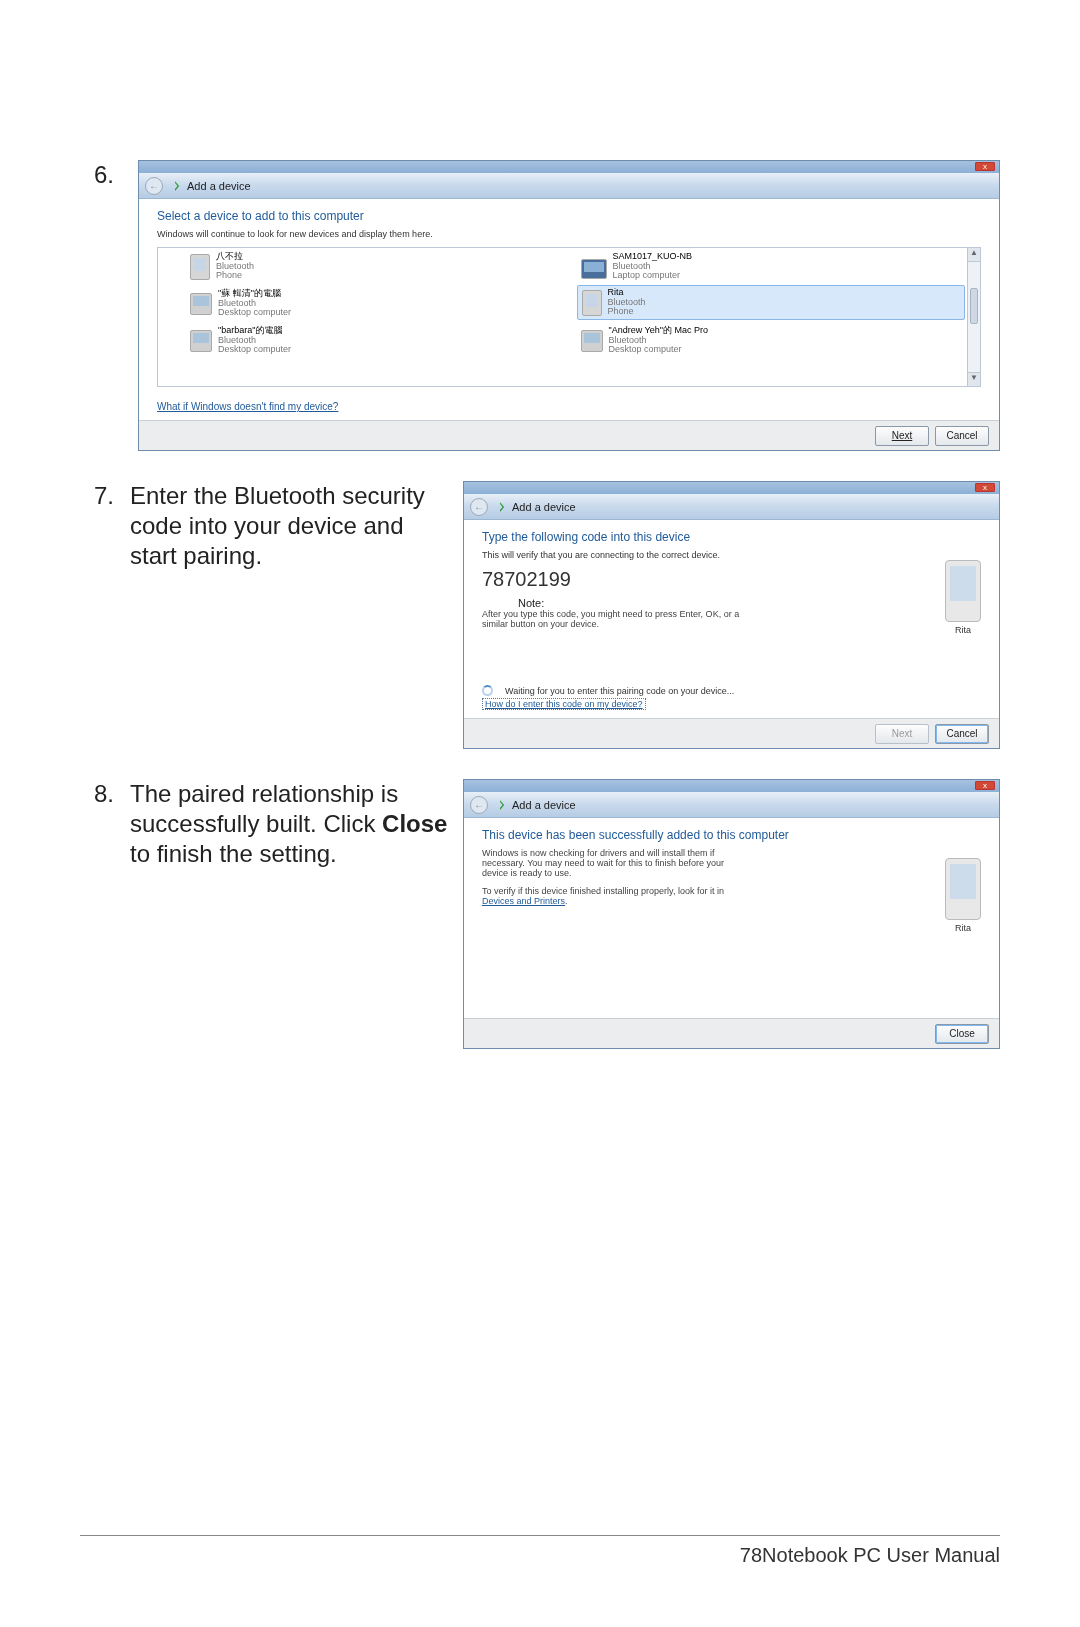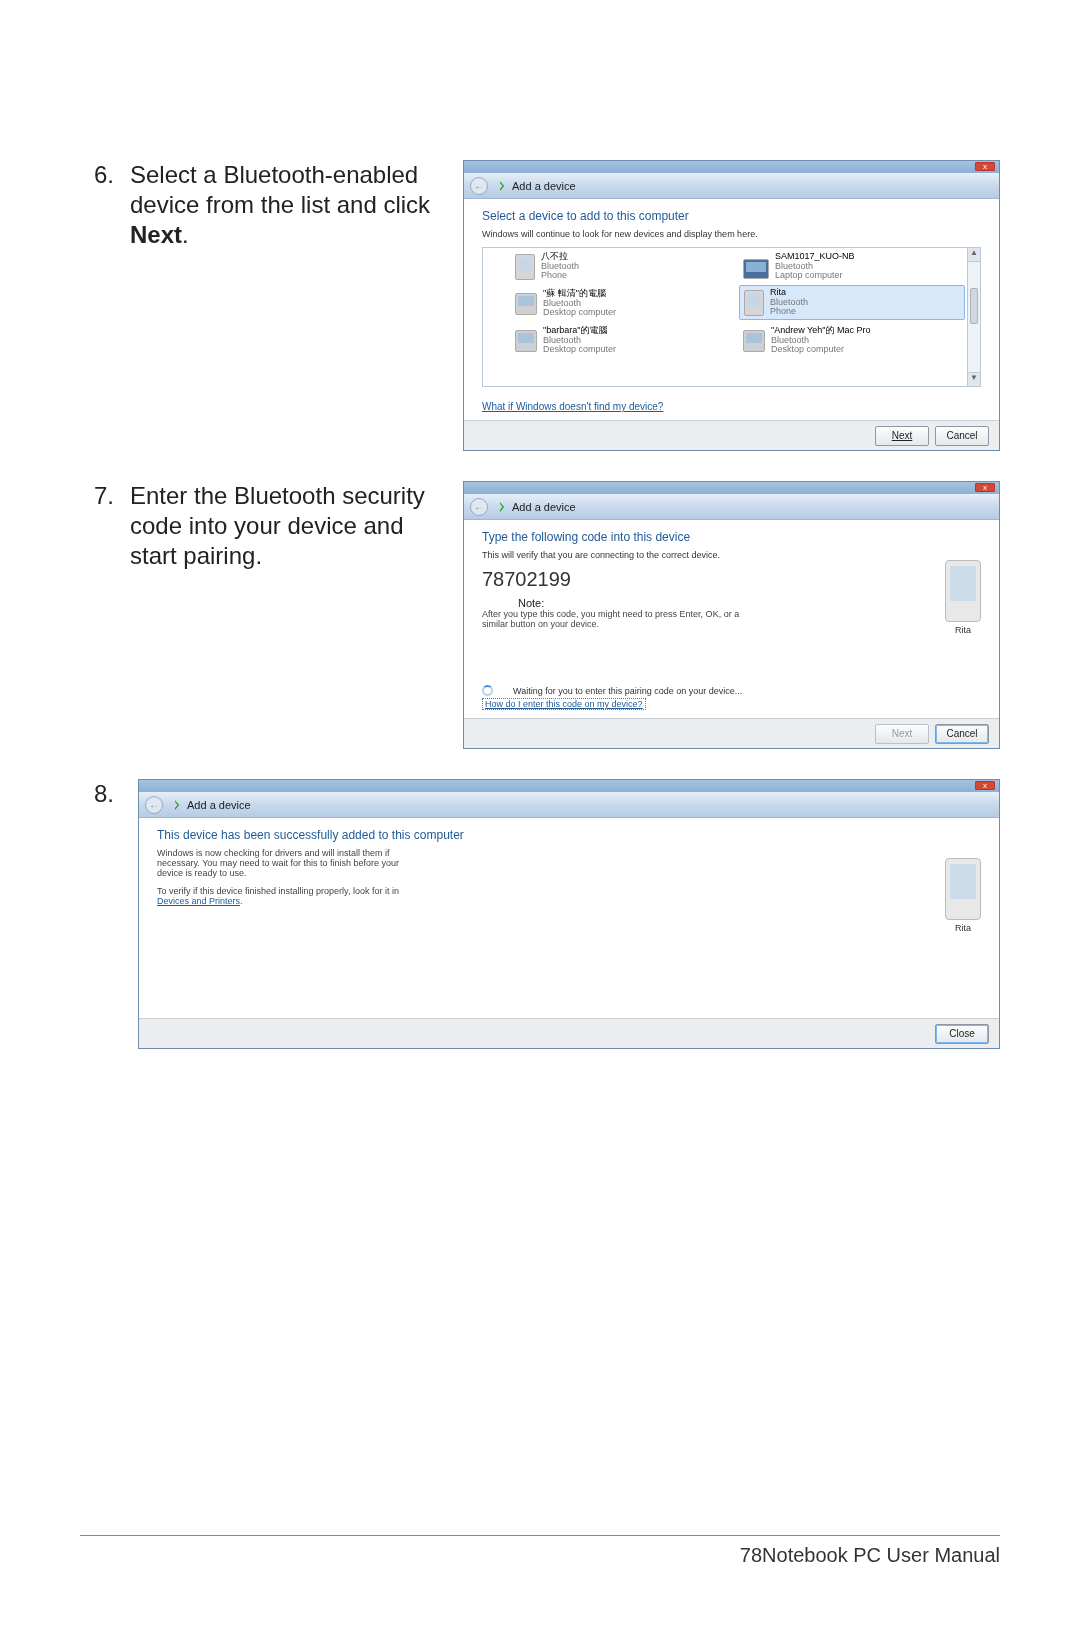--- a/index.html
+++ b/index.html
@@ -214,21 +214,21 @@
   .phone-big::before {
     content: ""; position: absolute; left:4px; right:4px; top:5px; bottom:20px;
     background: #cddceb;
   }
   .phone-caption {
     position: absolute; right: 24px; top: 105px;
     font-size: 9px; color: #333; text-align: center; width: 24px;
   }
   .waiting-row {
     margin-top: 56px;
-    display: flex; align-items: center; gap: 20px;
+    display: flex; align-items: center; gap: 12px;
     font-size: 9px; color: #333;
   }
   .spinner {
     width: 11px; height: 11px; border: 2px solid #b9d2ec; border-top-color: #4d8fce; border-radius: 50%;
   }
   .boxed-link {
     display: inline-block; border: 1px dotted #5a7aa0; padding: 0 2px;
     color: #1f5a99; text-decoration: underline; font-size: 9px;
     margin-top: 2px;
   }
@@ -242,23 +242,20 @@
     font-size: 20px; color: #333;
   }
 </style>
 </head>
 <body>
 
 <div class="page">
 
   <div class="step-row">
     <div class="step-num">6.</div>
-    <div class="step-text">
-      <span>Select a Bluetooth-enabled device from the list and click </span><b>Next</b><span>.</span>
-    </div>
     <div class="shot">
       <div class="titlebar">
         <div class="closebtn">x</div>
       </div>
       <div class="headerbar">
         <div class="back-circle">←</div>
         <div class="bt-icon"></div>
         <div class="header-title">Add a device</div>
       </div>
       <div class="dlg-inner">
@@ -363,20 +360,23 @@
       </div>
       <div class="footerbar">
         <div class="winbtn disabled">Next</div>
         <div class="winbtn default">Cancel</div>
       </div>
     </div>
   </div>
 
   <div class="step-row">
     <div class="step-num">8.</div>
+    <div class="step-text">
+      <span>The paired relationship is successfully built. Click </span><b>Close</b><span> to finish the setting.</span>
+    </div>
     <div class="shot">
       <div class="titlebar">
         <div class="closebtn">x</div>
       </div>
       <div class="headerbar">
         <div class="back-circle">←</div>
         <div class="bt-icon"></div>
         <div class="header-title">Add a device</div>
       </div>
       <div class="dlg-inner" style="min-height:200px;">

